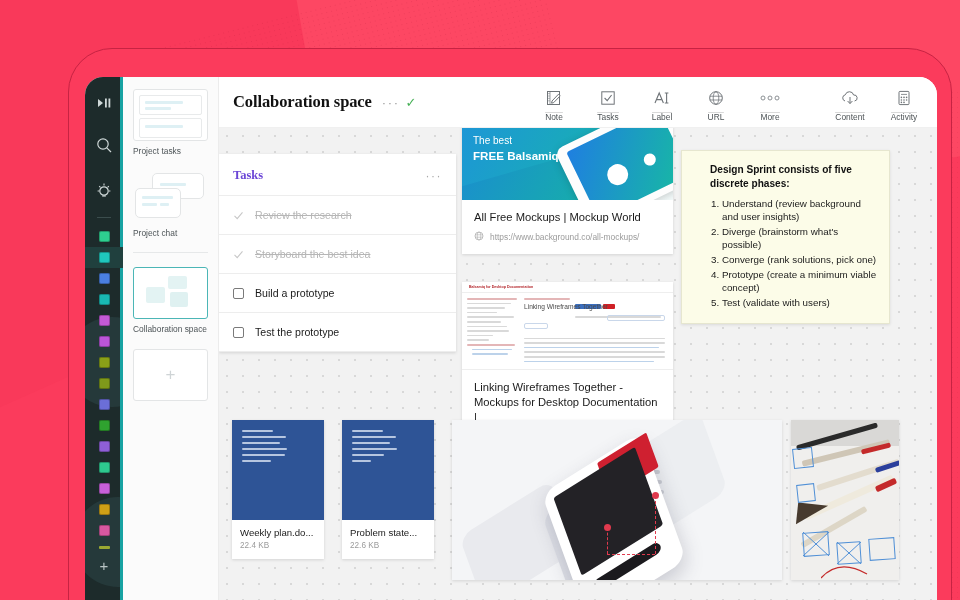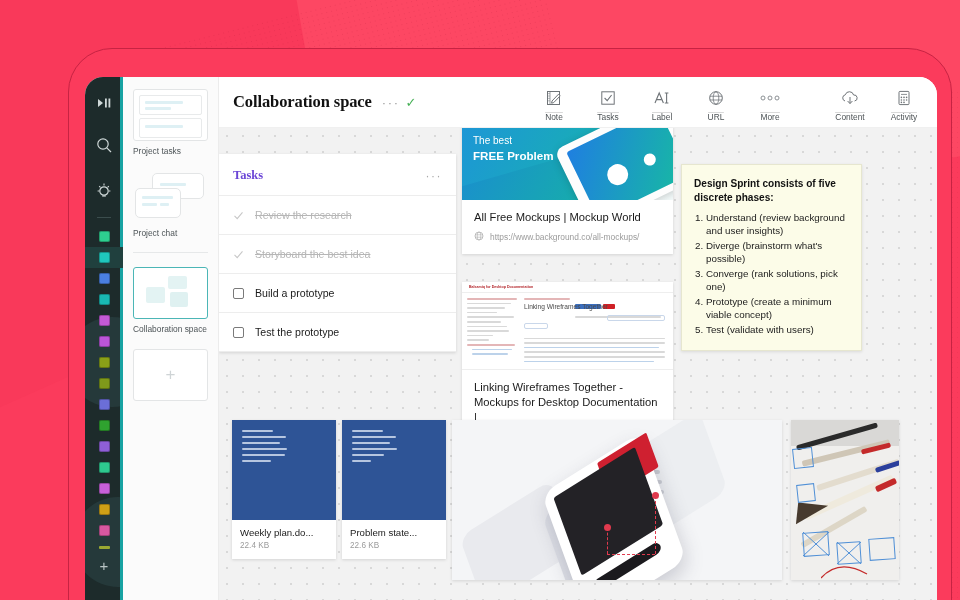--- a/index.html
+++ b/index.html
@@ -353,38 +353,38 @@
   .tlr { background:#e4b6b7; }
   .tlb { background:#bcd2ea; }
   .h2-h { font-size:6.6px; color:#4a4a4a; margin-bottom:5px; }
   .h2-btn { display:inline-block; height:5px; width:26px; background:#3b6fbf; border-radius:1px; }
   .h2-btn2 { display:inline-block; height:5px; width:12px; background:#cf2026; border-radius:1px; margin-left:2px;}
   .h2-pill { display:inline-block; height:6px; width:24px; border:0.8px solid #c9d7ea; border-radius:2px; }
   .h2-pill2 { float:right; height:6px; width:58px; border:0.8px solid #c9d7ea; border-radius:2px; }
 
   
   #sticky {
-    left: 462px; top: 36px; width: 181px;
+    left: 462px; top: 22px; width: 209px;
     background: #fcfce8;
     border: 1px solid #e6e6cf;
-    padding: 12px 12px 12px 12px;
+    padding: 12px 12px 12px 28px;
     box-shadow: 0 1px 3px rgba(0,0,0,.10);
   }
   #sticky .s-head {
     font-size: 10.1px; font-weight: bold; color: #111;
     line-height: 1.38; margin-bottom: 6px;
   }
   #sticky ol { margin: 0 0 0 12px; padding: 0; }
   #sticky li {
     font-size: 9.8px; color: #1b1b1b;
     line-height: 1.33; margin-bottom: 2px;
   }
 
   
-  .filecard { width: 104px; }
+  .filecard { width: 92px; }
   #file1 { left: 13px; top: 292px; }
   #file2 { left: 123px; top: 292px; }
   .file-prev {
     height: 100px; background: #2e5496; position: relative; overflow: hidden;
   }
   .fl { position:absolute; height:2.4px; background:#b6c6e0; border-radius:1px; left:10px;}
   .file-meta { padding: 7px 8px 9px 8px; }
   .file-name { font-size: 9.6px; color: #1b1b1b; white-space:nowrap; overflow:hidden; }
   .file-size { font-size: 8.2px; color: #9b9b9b; margin-top: 3px; }
 
@@ -702,21 +702,21 @@
               <div class="wedge"></div>
               <div class="wedge2"></div>
               <div class="tablet">
                   <div class="scr">
                     <div class="dotbig"></div>
                     <div class="dotsm"></div>
                   </div>
                 </div>
               <div class="htxt">
                 <span>The best</span>
-                <b>FREE Problem</b>
+                <b>FREE Balsamiq</b>
               </div>
             </div>
             <div class="link-title">All Free Mockups | Mockup World</div>
             <div class="link-url">
               <span class="g">
                 <svg width="10" height="10" viewBox="0 0 10 10">
                   <circle cx="5" cy="5" r="4" fill="none" stroke="#b0b0b0" stroke-width=".8"></circle>
                   <ellipse cx="5" cy="5" rx="1.8" ry="4" fill="none" stroke="#b0b0b0" stroke-width=".6"></ellipse>
                   <line x1="1" y1="3.8" x2="9" y2="3.8" stroke="#b0b0b0" stroke-width=".6"></line>
                   <line x1="1" y1="6.2" x2="9" y2="6.2" stroke="#b0b0b0" stroke-width=".6"></line>

